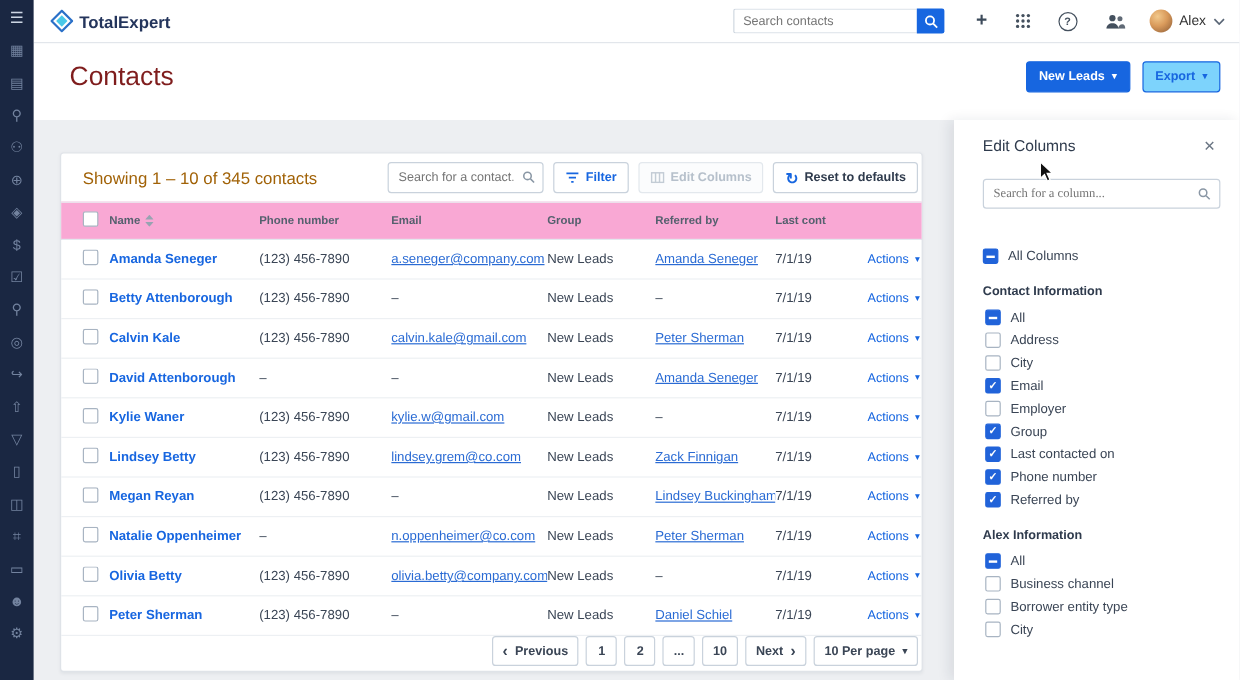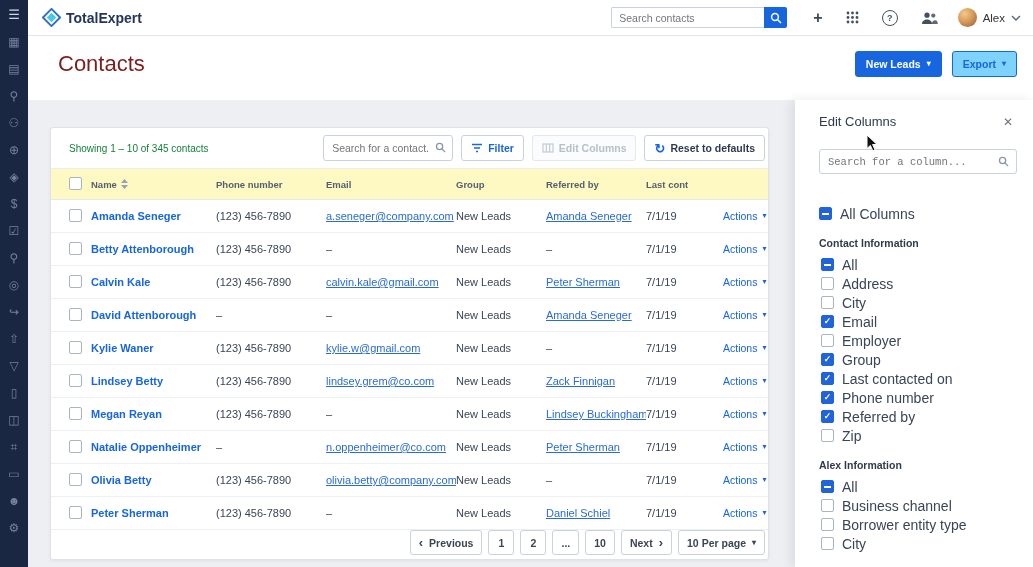--- a/index.html
+++ b/index.html
@@ -28,31 +28,31 @@
   
   .page-header{position:absolute;left:28px;top:28px;right:0;height:72px;background:#fff;display:flex;align-items:center;padding:0 16px 0 30px;box-sizing:border-box;z-index:2}
   .page-title{font-size:22px;font-weight:400;color:#7f1d1d;margin:0}
   .hdr-buttons{margin-left:auto;display:flex;gap:10px}
   .btn-primary{background:#1766e0;color:#fff;font-size:10.5px;font-weight:bold;border:1px solid #1766e0;border-radius:3px;padding:6px 10px;display:flex;gap:6px;align-items:center;cursor:pointer;font-family:inherit}
   .btn-outline{background:#7dd3fc;color:#1766e0;font-size:10.5px;font-weight:bold;border:1px solid #1766e0;border-radius:3px;padding:6px 10px;display:flex;gap:6px;align-items:center;cursor:pointer;font-family:inherit}
   .dd{font-size:8px;line-height:1}
   
   .card{position:absolute;left:50px;top:127px;width:719px;height:433px;background:#fff;border:1px solid #dfe3e8;border-radius:3px;box-shadow:0 1px 3px rgba(20,30,50,.06);box-sizing:border-box;display:flex;flex-direction:column;z-index:1}
   .card-toolbar{height:40px;display:flex;align-items:center;padding:0 3px 0 18px;gap:8px;flex:none}
-  .showing{font-size:10px;color:#15803d;margin-right:auto}
+  .showing{font-size:14px;color:#a16207;margin-right:auto}
   .tool-search{position:relative;flex:none}
   .tool-search input{width:96px;height:24px;border:1px solid #c9d2dc;border-radius:3px;font-size:10.5px;padding:0 24px 0 8px;color:#556;outline:none;font-family:inherit}
   .tool-search svg{position:absolute;right:7px;top:7px}
   .btn-tool{height:26px;display:flex;align-items:center;gap:5px;padding:0 9px;border:1px solid #c9d2dc;border-radius:3px;background:#fff;font-size:10.5px;font-weight:bold;color:#2f3b4d;cursor:pointer;font-family:inherit;box-sizing:border-box}
   .btn-tool.filter{color:#1766e0}
   .btn-tool.disabled{color:#b6c0cb;border-color:#e3e8ed;background:#fbfcfd;cursor:default}
   .reset-glyph{color:#1766e0;font-size:13px;line-height:1}
   
   .grid-cols{display:grid;grid-template-columns:40px 125px 110px 130px 90px 100px 60px 1fr}
-  .table-head{background:#fef9c3;height:30px;align-items:center;font-size:9.5px;font-weight:bold;color:#55606e;border-top:1px solid #eaeef2;border-bottom:1px solid #e3e8ee;flex:none}
+  .table-head{background:#f9a8d4;height:30px;align-items:center;font-size:9.5px;font-weight:bold;color:#55606e;border-top:1px solid #eaeef2;border-bottom:1px solid #e3e8ee;flex:none}
   .cell{overflow:hidden;white-space:nowrap;padding-right:8px}
   .cb-cell{padding-left:18px}
   .head-name{display:flex;align-items:center;gap:4px}
   .row{height:32px;align-items:center;font-size:11px;color:#3a4555;border-bottom:1px solid #edf0f3;flex:none}
   .row:last-of-type{border-bottom:1px solid #dfe3e8}
   .name{color:#1766e0;font-weight:bold;cursor:pointer}
   a.cell-link{color:#2a6bd4;text-decoration:underline;cursor:pointer}
   a.cell-link.plain{color:#3a4555;text-decoration:none;cursor:default}
   .actions{color:#1766e0;font-weight:normal;font-size:10.5px;display:flex;gap:5px;align-items:center;padding-left:17px;cursor:pointer}
   .cbx{width:13px;height:13px;border:1.5px solid #a8b4c2;border-radius:2px;background:#fff;display:inline-block;position:relative;box-sizing:border-box;cursor:pointer;flex:none}
@@ -62,23 +62,23 @@
   
   .pagination{margin-top:auto;display:flex;justify-content:flex-end;align-items:center;gap:6px;padding:0 3px 9px 0}
   .pg{height:25px;min-width:26px;padding:0 8px;border:1px solid #c9d2dc;border-radius:3px;background:#fff;font-size:10.5px;font-weight:bold;color:#3a4555;display:flex;align-items:center;justify-content:center;gap:6px;cursor:pointer;font-family:inherit;box-sizing:border-box}
   .pg .chev{font-size:13px;line-height:1;font-weight:bold}
   
   .panel{position:absolute;top:100px;right:0;width:238px;bottom:0;background:#fff;box-shadow:-4px 0 10px rgba(20,30,50,.09);z-index:4;padding:14px 16px 0 24px;box-sizing:border-box;overflow:hidden}
   .panel-head{display:flex;align-items:center;justify-content:space-between}
   .panel-title{font-size:13px;color:#2f3b4d}
   .close{font-size:12px;color:#6b7684;cursor:pointer;margin-right:4px}
   .panel-search{position:relative;margin-top:20px}
-  .panel-search input{width:100%;height:25px;border:1px solid #c9d2dc;border-radius:3px;font-size:10.5px;padding:0 26px 0 8px;color:#556;outline:none;box-sizing:border-box;font-family:Liberation Mono, monospace}
+  .panel-search input{width:100%;height:25px;border:1px solid #c9d2dc;border-radius:3px;font-size:10.5px;padding:0 26px 0 8px;color:#556;outline:none;box-sizing:border-box;font-family:Liberation Serif, serif}
   .panel-search svg{position:absolute;right:8px;top:7px}
-  .cb-row{display:flex;align-items:center;gap:8px;height:19px;font-size:14px;color:#3a4555}
+  .cb-row{display:flex;align-items:center;gap:8px;height:19px;font-size:11px;color:#3a4555}
   .all-cols{margin-top:30px}
   .section-title{font-size:10.5px;font-weight:bold;color:#2f3b4d;margin:14px 0 6px}
   .section-items{display:flex;flex-direction:column;margin-left:2px}
   .cursor{position:absolute;left:866px;top:134px;z-index:9;pointer-events:none}
 </style>
 </head>
 <body>
 
 <div class="sidebar">
   <div class="hamburger">☰</div>
@@ -421,24 +421,20 @@
         <span>Last contacted on</span>
       </div>
     <div class="cb-row">
         <span class="cbx" data-state="checked"></span>
         <span>Phone number</span>
       </div>
     <div class="cb-row">
         <span class="cbx" data-state="checked"></span>
         <span>Referred by</span>
       </div>
-    <div class="cb-row">
-        <span class="cbx" data-state="unchecked"></span>
-        <span>Zip</span>
-      </div>
   </div>
 
   <div class="section-title">Alex Information</div>
   <div class="section-items">
     <div class="cb-row">
         <span class="cbx" data-state="indeterminate"></span>
         <span>All</span>
       </div>
     <div class="cb-row">
         <span class="cbx" data-state="unchecked"></span>

